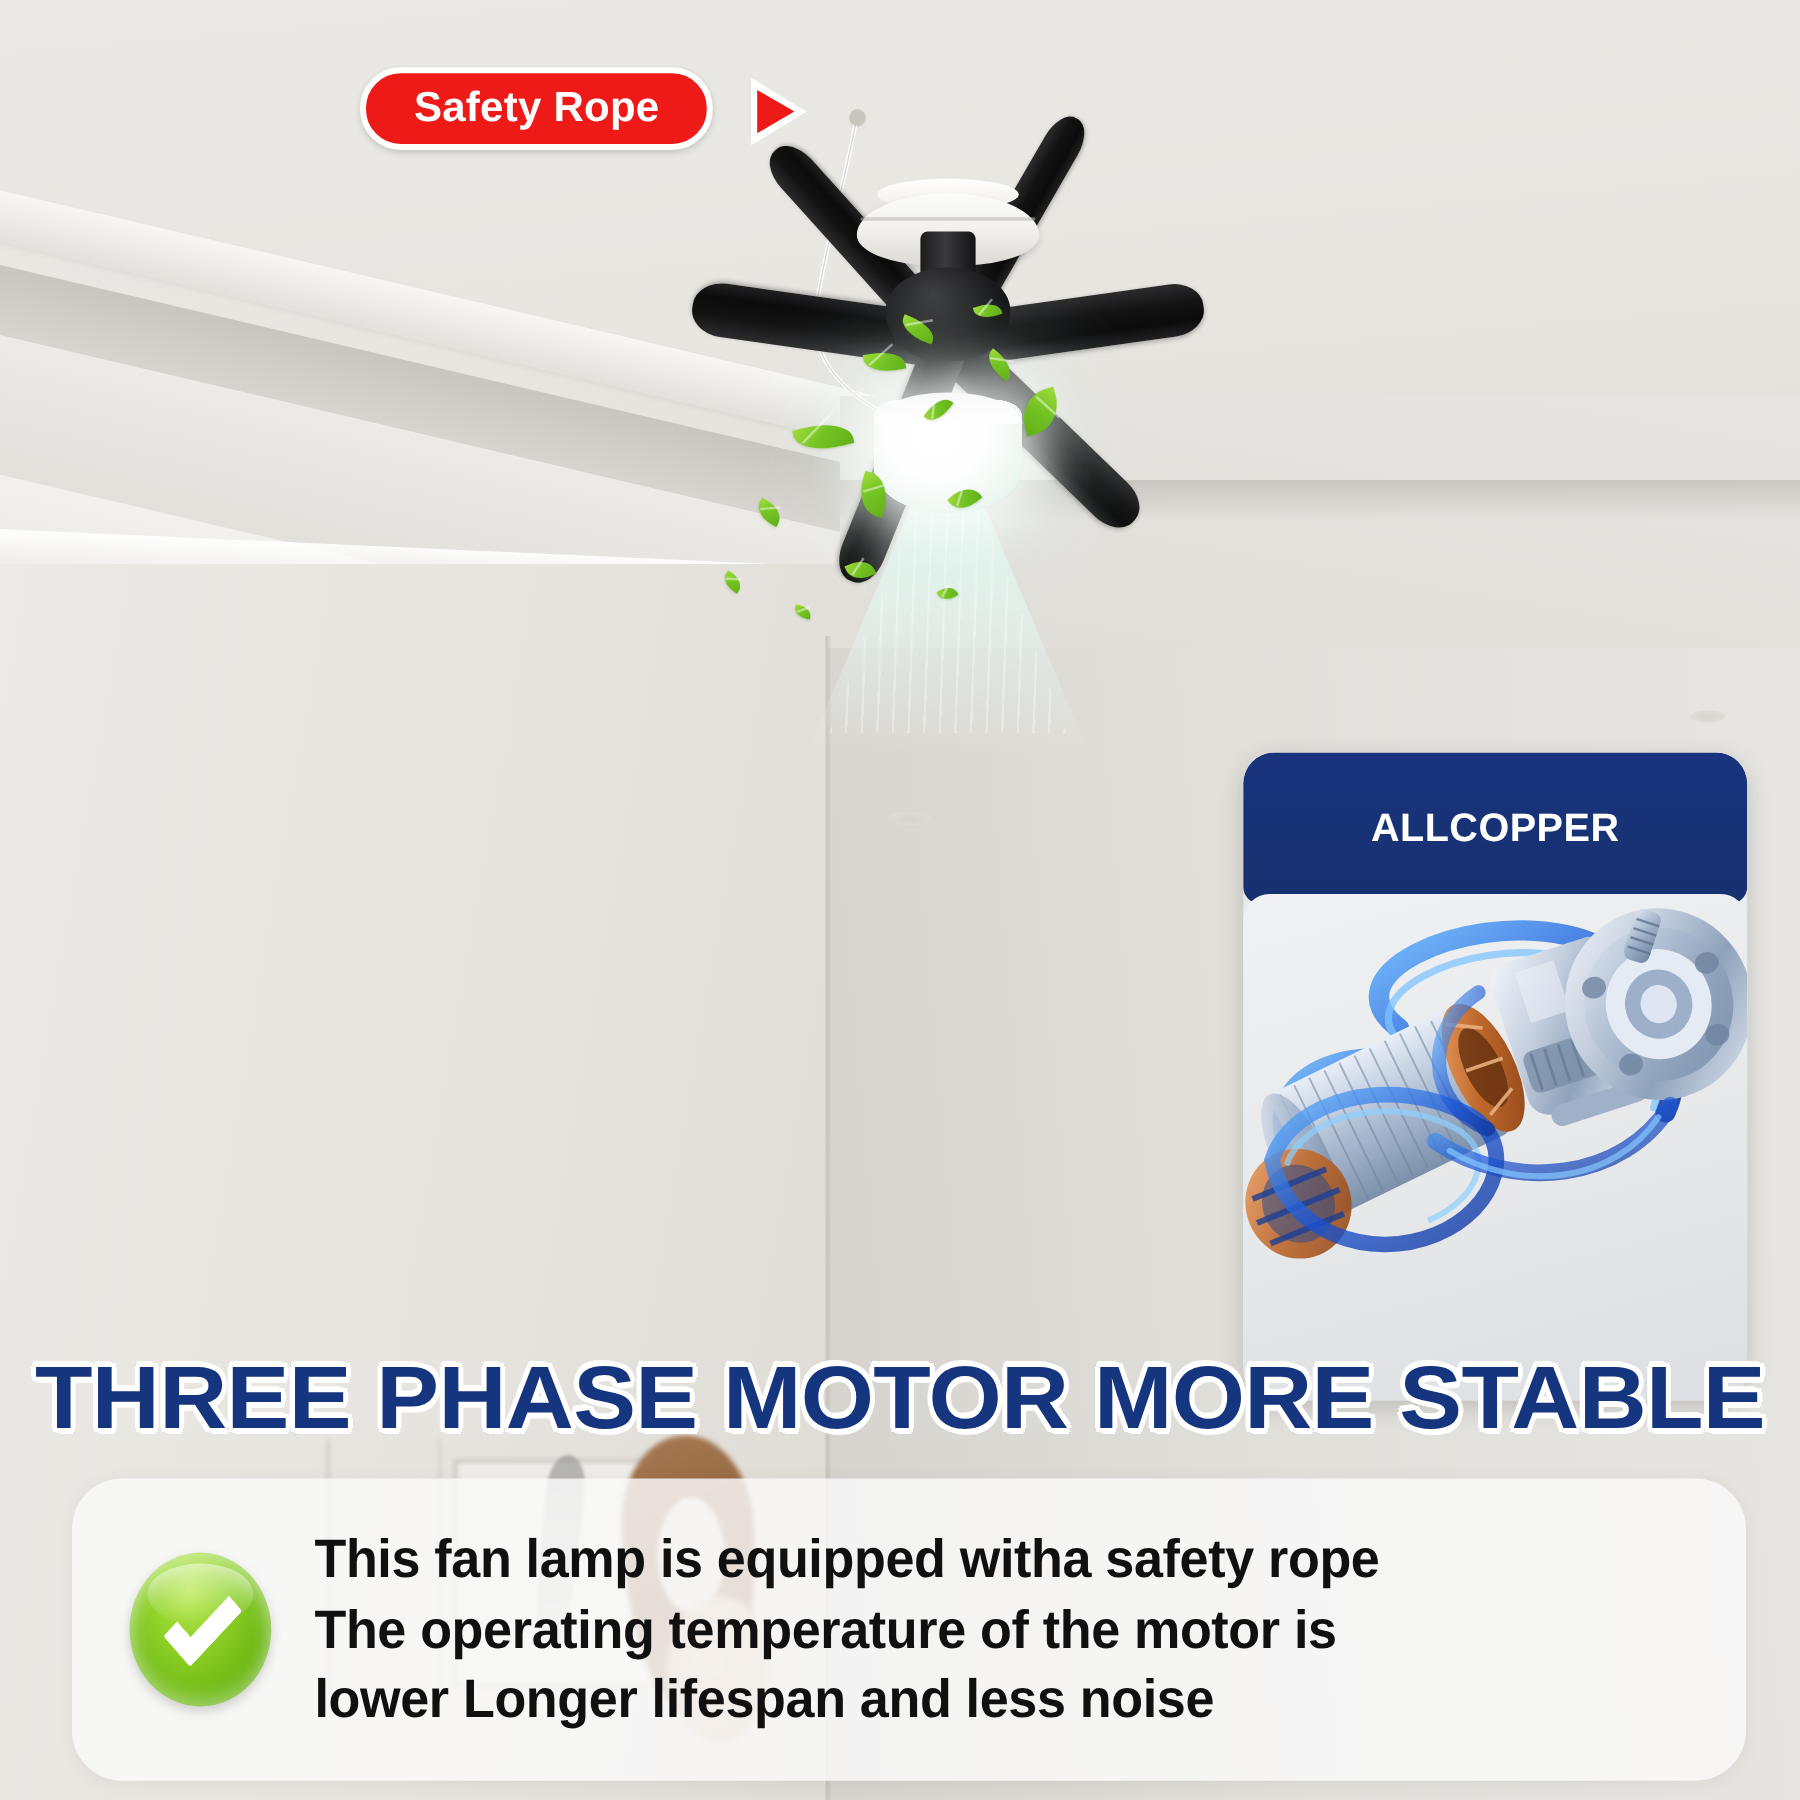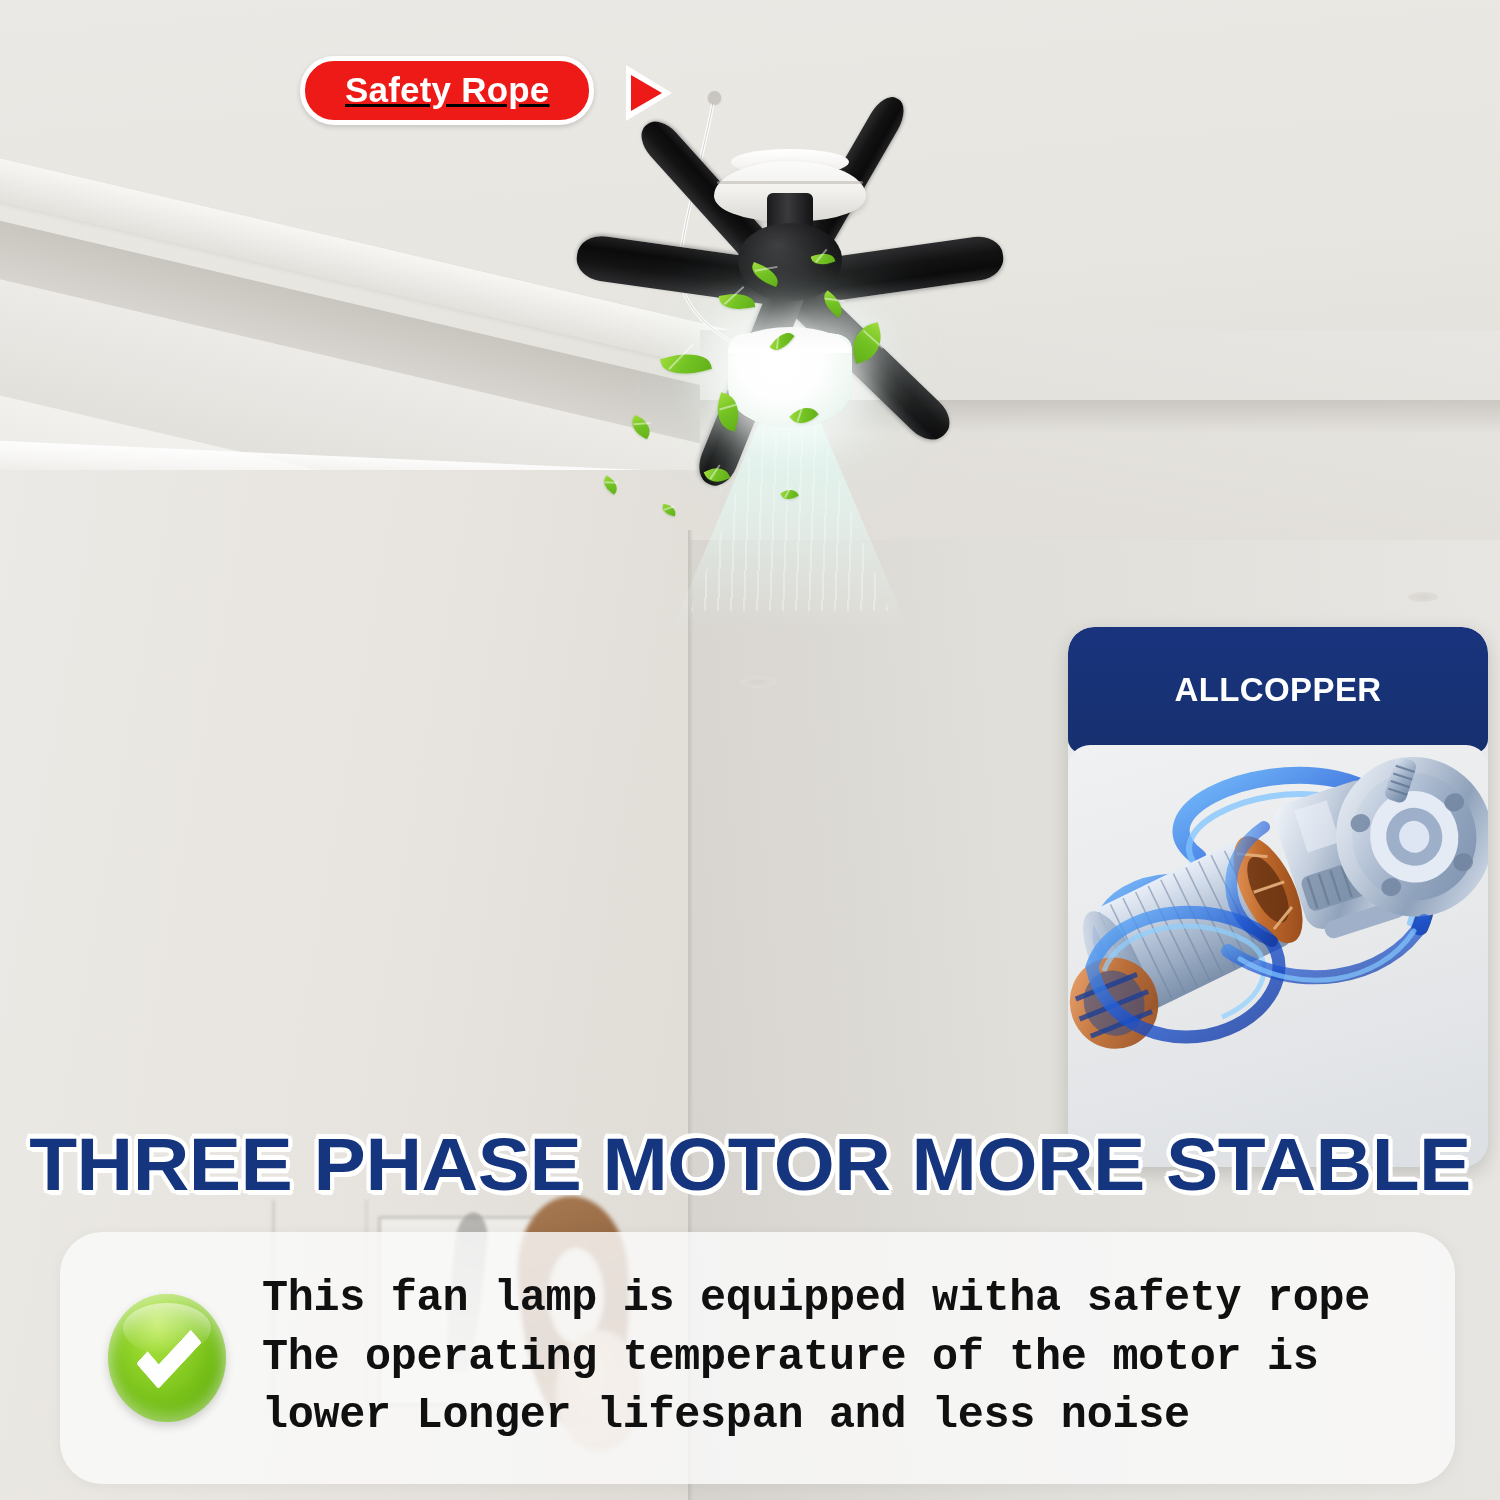--- a/index.html
+++ b/index.html
@@ -229,21 +229,21 @@
     box-shadow:0 1px 2px rgba(60,110,20,.22);
   }
   .leaf::after {
     content:""; position:absolute; left:12%; top:48%;
     width:76%; height:1.5px;
     background:rgba(255,255,255,.45);
     transform:rotate(-32deg); transform-origin:left center;
   }
 
   
-  #safety-callout { position:absolute; left:300px; top:56px; display:flex; align-items:center; gap:32px;text-decoration:underline; }
+  #safety-callout { position:absolute; left:300px; top:56px; display:flex; align-items:center; gap:32px; }
   .pill {
     background:#ed1a17;
     border:5px solid #ffffff;
     border-radius:34px;
     padding:11px 40px 13px;
     color:#fff;
     font-size:35px;
     font-weight:bold;
     letter-spacing:.2px;
     line-height:1;
@@ -265,21 +265,20 @@
     border-bottom:18px solid transparent;
   }
 
   
   #motor-card {
     position:absolute; left:1036px; top:627px; width:420px; height:540px;
     border-radius:26px;
     overflow:hidden;
     background:#e9eaec;
     box-shadow:0 6px 20px rgba(0,0,0,.16);
-    margin-left:32px;
   }
   .motor-head {
     height:126px;
     background:linear-gradient(to bottom,#19347d,#16306f);
     color:#fff;
     display:flex; flex-direction:column; align-items:center; justify-content:center;
     font-size:33px; font-weight:bold; line-height:1.18;
     letter-spacing:.4px;
     border-radius:26px 26px 14px 14px;
   }
@@ -311,21 +310,20 @@
       -2px -5px 0 #fff,  2px  5px 0 #fff;
   }
 
   
   #bullet-panel {
     position:absolute; left:60px; top:1232px; width:1395px; height:252px;
     background:rgba(250,250,250,.82);
     border-radius:42px;
     display:flex; align-items:center;
     box-shadow:0 2px 14px rgba(0,0,0,.05);
-    font-family:Liberation Mono, monospace;
   }
   .check-badge {
     flex:0 0 auto;
     margin-left:48px; margin-right:36px;
     width:118px; height:128px;
     border-radius:50%;
     background:
       radial-gradient(ellipse at 42% 24%,#b8e84c 0%,#8fd228 34%,#69b510 72%,#4f9407 100%);
     box-shadow:
       inset 0 -8px 14px rgba(255,255,255,.30),

